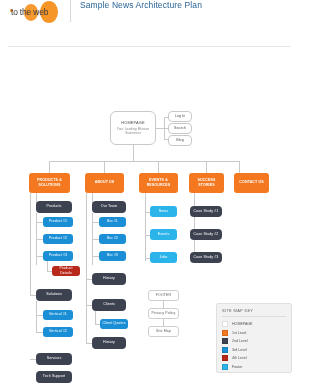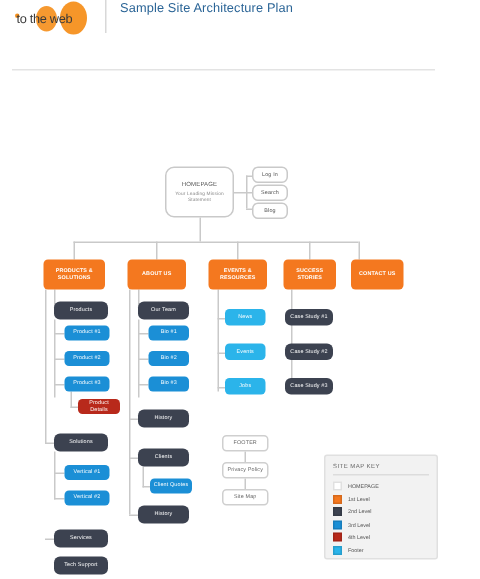--- a/index.html
+++ b/index.html
@@ -183,21 +183,21 @@
 <body>
 
 <div class="header">
   <div class="logo">
     <span class="logo-dot d1"></span>
     <span class="logo-dot d2"></span>
     <span class="logo-dot d3"></span>
     <span class="logo-text">to the web</span>
   </div>
   <div class="header-divider"></div>
-  <div class="header-title">Sample Site Architecture Plan</div>
+  <div class="header-title">Sample News Architecture Plan</div>
 </div>
 <div class="rule"></div>
 
 <div class="canvas">
 
   <div class="node n-home" style="left:110px; top:64px; width:46px; height:34px;">
     <span style="font-size:4px;">HOMEPAGE</span>
     <span style="font-size:3.2px;color:#888;margin-top:1px;">Your Leading Mission
 Statement</span>
   </div>

